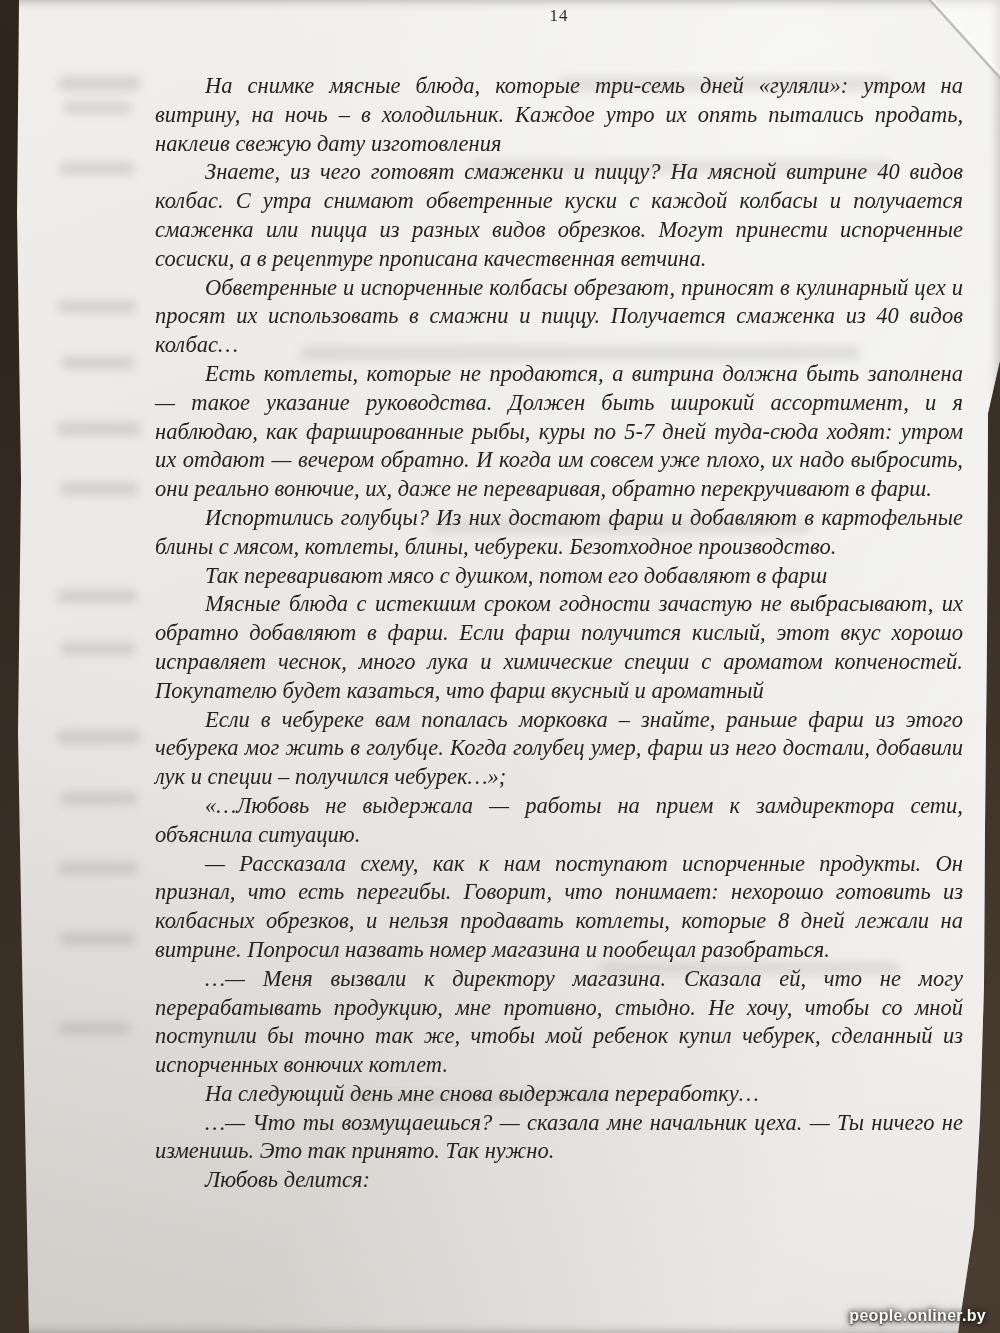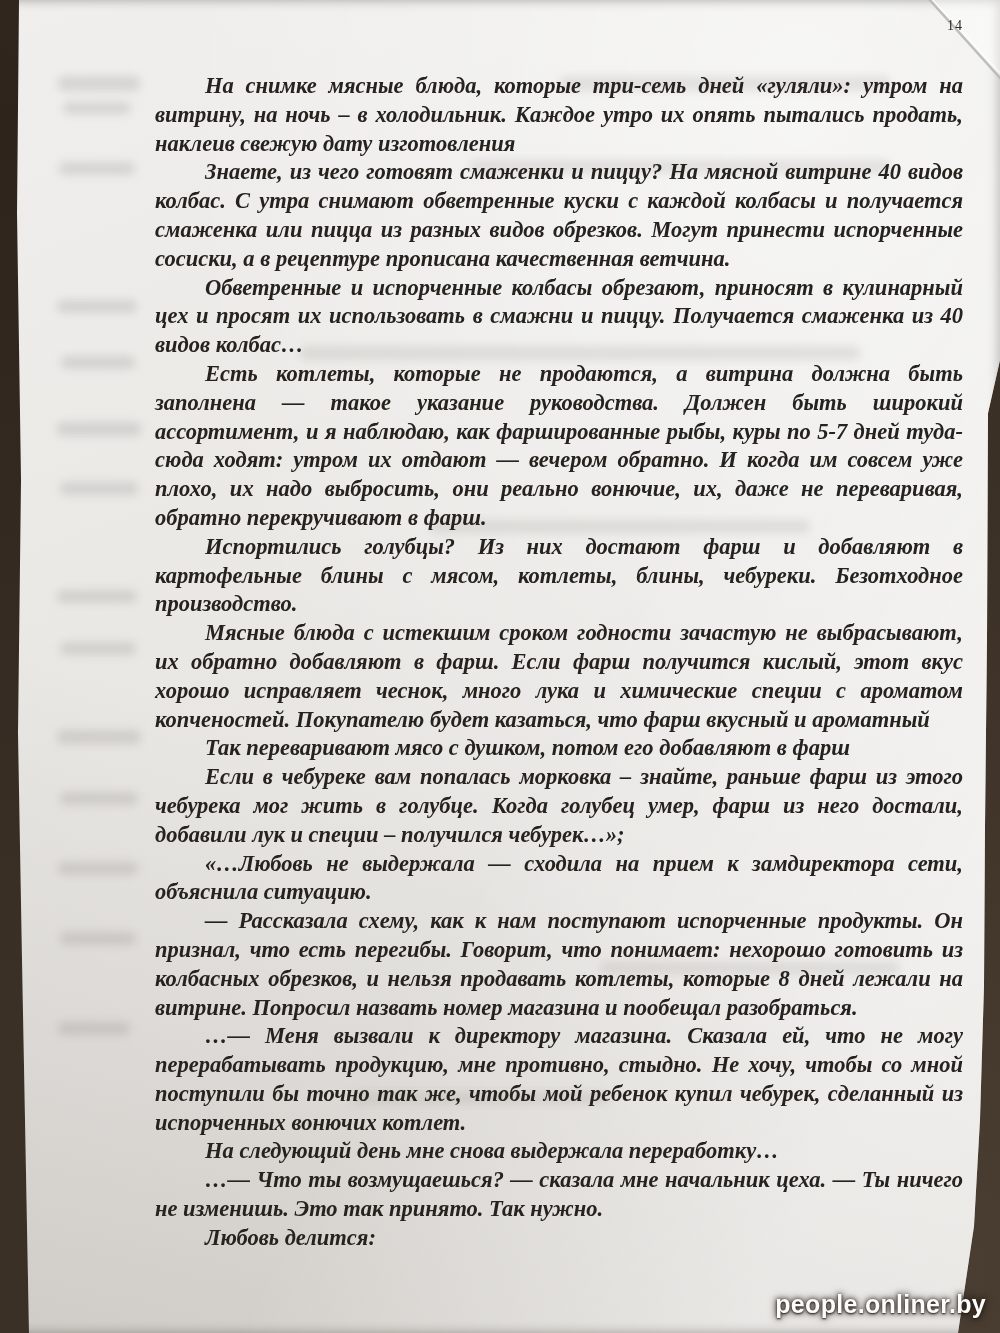--- a/index.html
+++ b/index.html
@@ -21,33 +21,33 @@
       linear-gradient(118deg, rgba(255,255,255,0) 55%, rgba(255,255,255,.45) 85%),
       radial-gradient(ellipse at 80% 8%, rgba(255,255,255,.55) 0%, rgba(255,255,255,0) 55%),
       linear-gradient(205deg, rgba(120,112,102,0) 60%, rgba(120,112,102,.18) 100%),
       linear-gradient(160deg,#f0efed 0%, #eae9e6 35%, #e6e4e1 65%, #dedcd7 100%);
     box-shadow:inset 6px 0 12px rgba(60,52,44,.25), inset -4px 0 10px rgba(60,52,44,.18);
   }
   .crease-svg{position:absolute;left:0;top:0;pointer-events:none;}
   .ghost{position:absolute;background:rgba(122,117,108,.20);border-radius:6px;filter:blur(4px);}
   .ghost.wide{background:rgba(122,117,108,.15);}
   .page-number{
-    position:absolute;top:18px;left:155px;right:37px;text-align:right;
-    font-size:14px;color:#2c2a27;font-style:normal;letter-spacing:1px;
+    position:absolute;top:6px;left:155px;right:37px;text-align:center;
+    font-size:17px;color:#2c2a27;font-style:normal;letter-spacing:1px;
   }
   .content{
     position:absolute;top:72px;left:155px;right:37px;
     color:#26231f;font-style:italic;font-size:22.5px;line-height:28.8px;
     text-align:justify;
   }
-  .content p{margin:0;text-indent:50px;font-weight:bold;}
+  .content p{margin:0;text-indent:50px;}
   .watermark{
-    position:absolute;right:14px;bottom:14px;
+    position:absolute;right:14px;bottom:8px;
     font-family:"Liberation Sans","DejaVu Sans",sans-serif;
-    font-weight:bold;font-size:25px;letter-spacing:.3px;color:#fdfdfc;
+    font-weight:bold;font-size:16px;letter-spacing:.3px;color:#fdfdfc;
     text-shadow:0 0 5px rgba(35,28,22,.95),0 0 9px rgba(35,28,22,.75),0 1px 2px rgba(35,28,22,.9);
   }
 </style>
 </head>
 <body>
 
 <div class="paper">
 
   <div class="ghost" style="left:58px;top:76px;width:82px;height:15px"></div>
   <div class="ghost" style="left:63px;top:102px;width:68px;height:12px"></div>
@@ -78,24 +78,24 @@
   </svg>
 
   <div class="page-number">14</div>
 
   <div class="content">
     <p>На снимке мясные блюда, которые три-семь дней «гуляли»: утром на витрину, на ночь – в холодильник. Каждое утро их опять пытались продать, наклеив свежую дату изготовления</p>
     <p>Знаете, из чего готовят смаженки и пиццу? На мясной витрине 40 видов колбас. С утра снимают обветренные куски с каждой колбасы и получается смаженка или пицца из разных видов обрезков. Могут принести испорченные сосиски, а в рецептуре прописана качественная ветчина.</p>
     <p>Обветренные и испорченные колбасы обрезают, приносят в кулинарный цех и просят их использовать в смажни и пиццу. Получается смаженка из 40 видов колбас…</p>
     <p>Есть котлеты, которые не продаются, а витрина должна быть заполнена — такое указание руководства. Должен быть широкий ассортимент, и я наблюдаю, как фаршированные рыбы, куры по 5-7 дней туда-сюда ходят: утром их отдают — вечером обратно. И когда им совсем уже плохо, их надо выбросить, они реально вонючие, их, даже не переваривая, обратно перекручивают в фарш.</p>
     <p>Испортились голубцы? Из них достают фарш и добавляют в картофельные блины с мясом, котлеты, блины, чебуреки. Безотходное производство.</p>
+    <p>Так переваривают мясо с душком, потом его добавляют в фарш</p>
     <p>Мясные блюда с истекшим сроком годности зачастую не выбрасывают, их обратно добавляют в фарш. Если фарш получится кислый, этот вкус хорошо исправляет чеснок, много лука и химические специи с ароматом копченостей. Покупателю будет казаться, что фарш вкусный и ароматный</p>
-    <p>Так переваривают мясо с душком, потом его добавляют в фарш</p>
     <p>Если в чебуреке вам попалась морковка – знайте, раньше фарш из этого чебурека мог жить в голубце. Когда голубец умер, фарш из него достали, добавили лук и специи – получился чебурек…»;</p>
-    <p>«…Любовь не выдержала — сходила на прием к замдиректора сети, объяснила ситуацию.</p>
+    <p>«…Любовь не выдержала — работы на прием к замдиректора сети, объяснила ситуацию.</p>
     <p>— Рассказала схему, как к нам поступают испорченные продукты. Он признал, что есть перегибы. Говорит, что понимает: нехорошо готовить из колбасных обрезков, и нельзя продавать котлеты, которые 8 дней лежали на витрине. Попросил назвать номер магазина и пообещал разобраться.</p>
     <p>…— Меня вызвали к директору магазина. Сказала ей, что не могу перерабатывать продукцию, мне противно, стыдно. Не хочу, чтобы со мной поступили бы точно так же, чтобы мой ребенок купил чебурек, сделанный из испорченных вонючих котлет.</p>
     <p>На следующий день мне снова выдержала переработку…</p>
     <p>…— Что ты возмущаешься? — сказала мне начальник цеха. — Ты ничего не изменишь. Это так принято. Так нужно.</p>
     <p>Любовь делится:</p>
   </div>
 </div>
 
 <div class="watermark">people.onliner.by</div>
 

